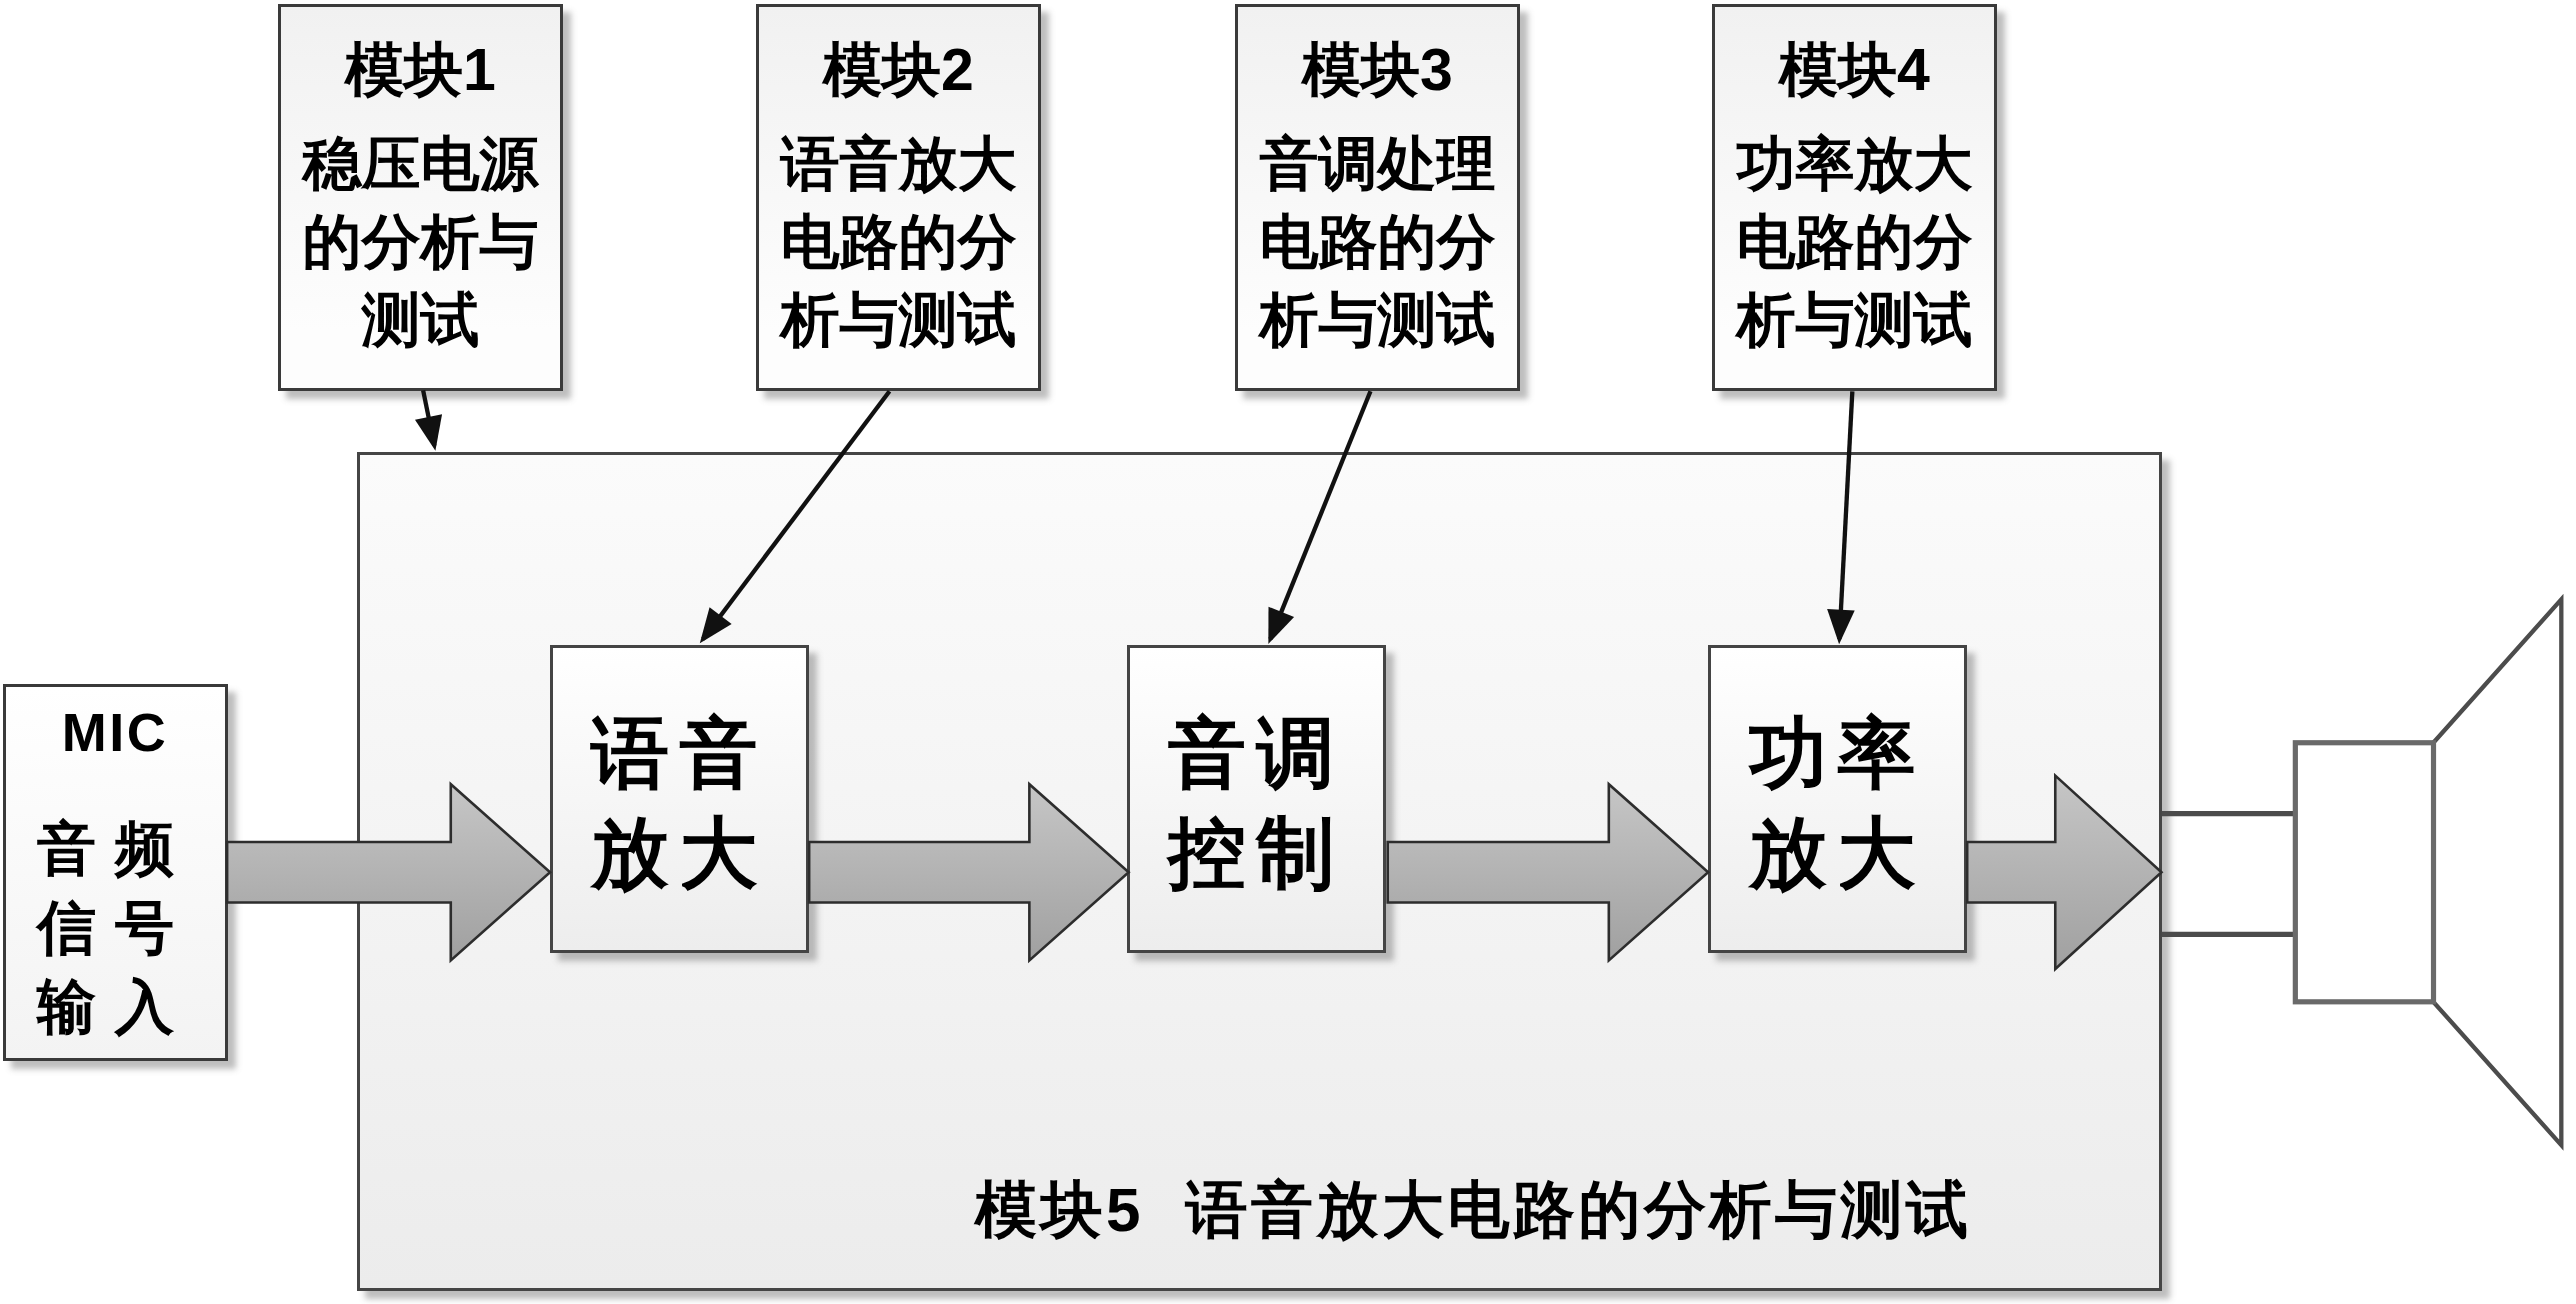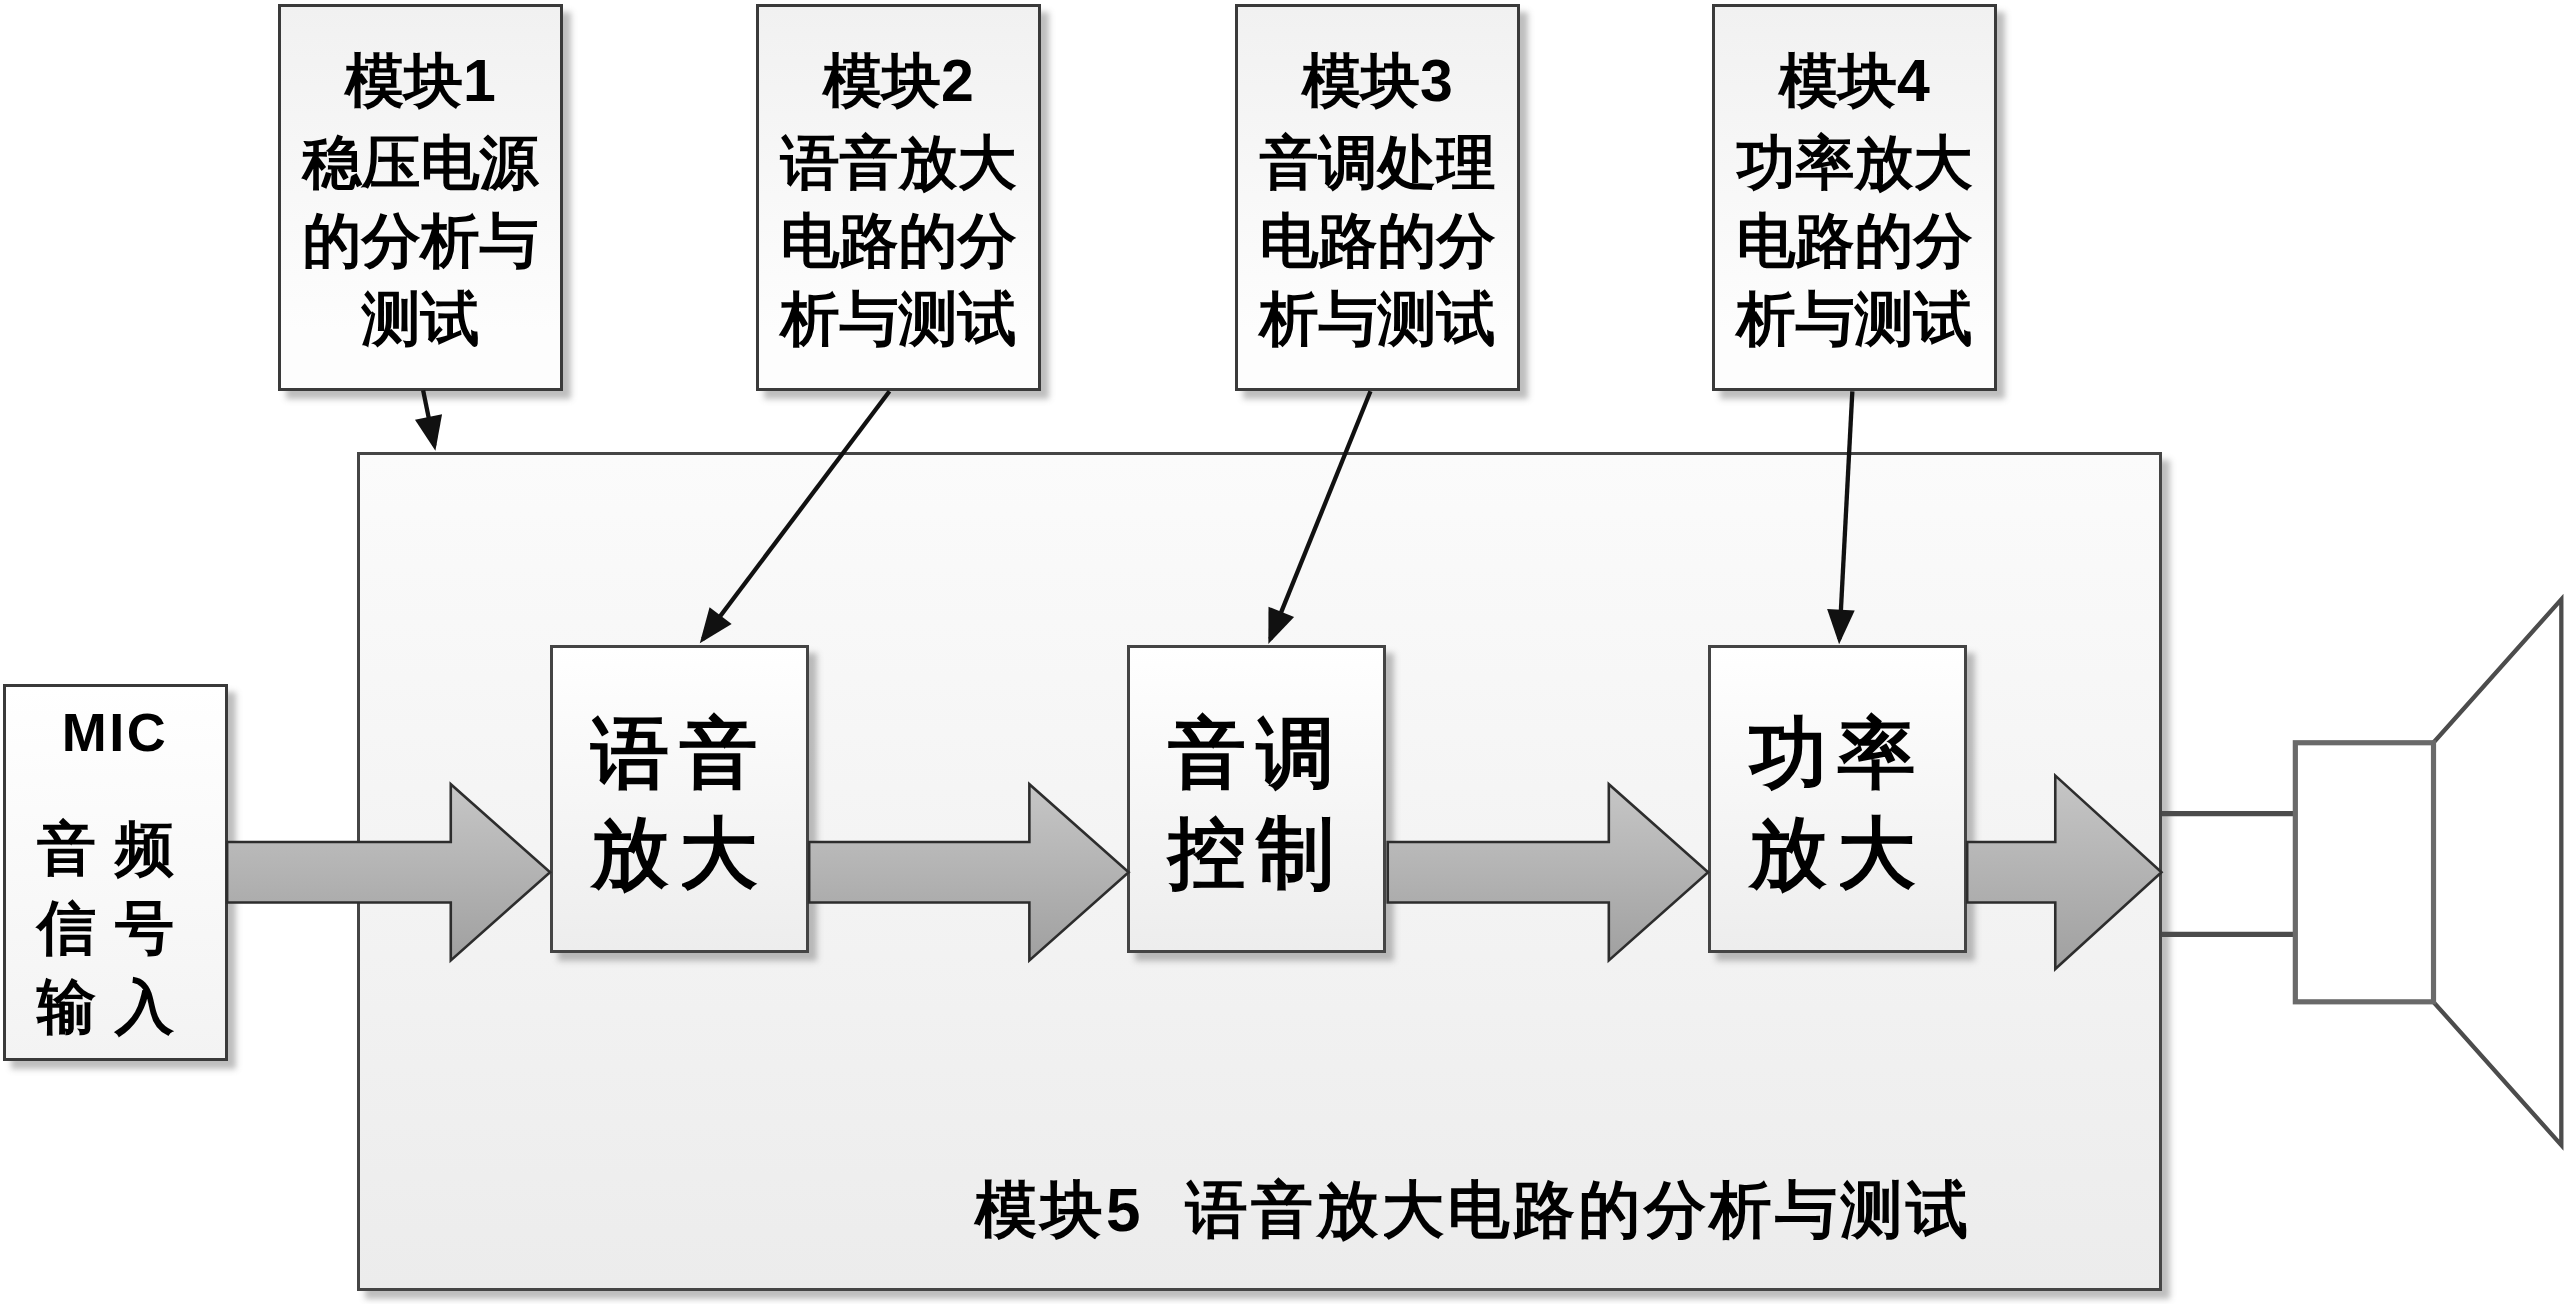--- a/index.html
+++ b/index.html
@@ -8,25 +8,25 @@
     background:#ffffff;color:#000;
     font-family:"Liberation Sans","DejaVu Sans",sans-serif;
   }
   .box{
     position:absolute;box-sizing:border-box;text-align:center;
     border:3.5px solid #3a3a3a;
     box-shadow:7.8px 7.8px 6px rgba(110,110,110,0.45);
   }
   
   .module-box{
-    top:4.3px;width:285px;height:387px;padding-top:35px;
+    top:4.3px;width:285px;height:387px;padding-top:24px;
     background:linear-gradient(180deg,#f1f1f1 0%,#fdfdfd 85%);
     font-size:59px;font-weight:bold;line-height:78px;
   }
-  .module-box .sub{width:242px;margin:4px auto;}
+  .module-box .sub{width:242px;margin:16px auto;}
   .m1{left:278px}.m2{left:756px}.m3{left:1235px}.m4{left:1712px}
   
   .big-box{
     left:357px;top:452px;width:1805px;height:839px;
     border-color:#454545;
     background:linear-gradient(180deg,#fbfbfb 0%,#ececec 100%);
   }
   .big-label{
     position:absolute;left:615px;top:713px;
     font-size:62px;font-weight:bold;letter-spacing:3.5px;white-space:pre;

